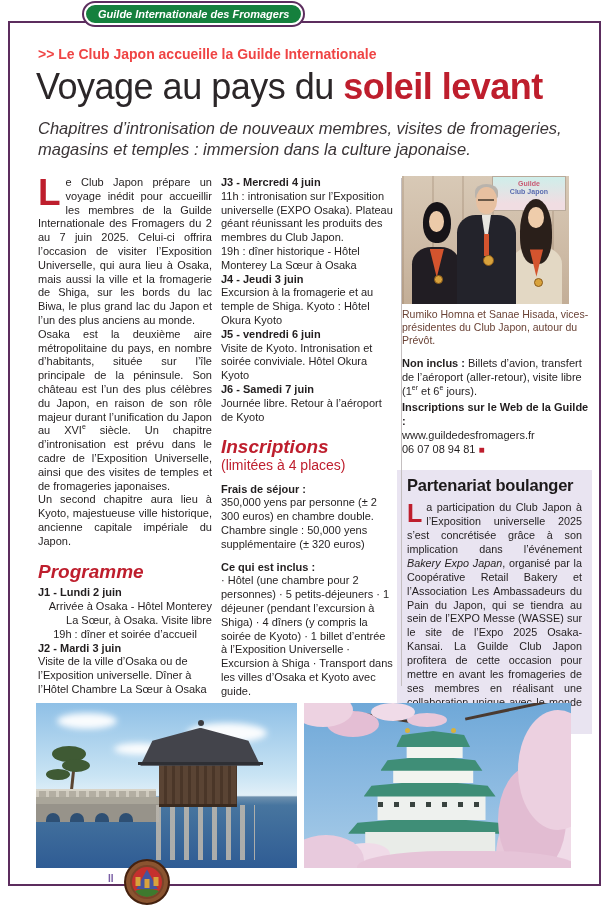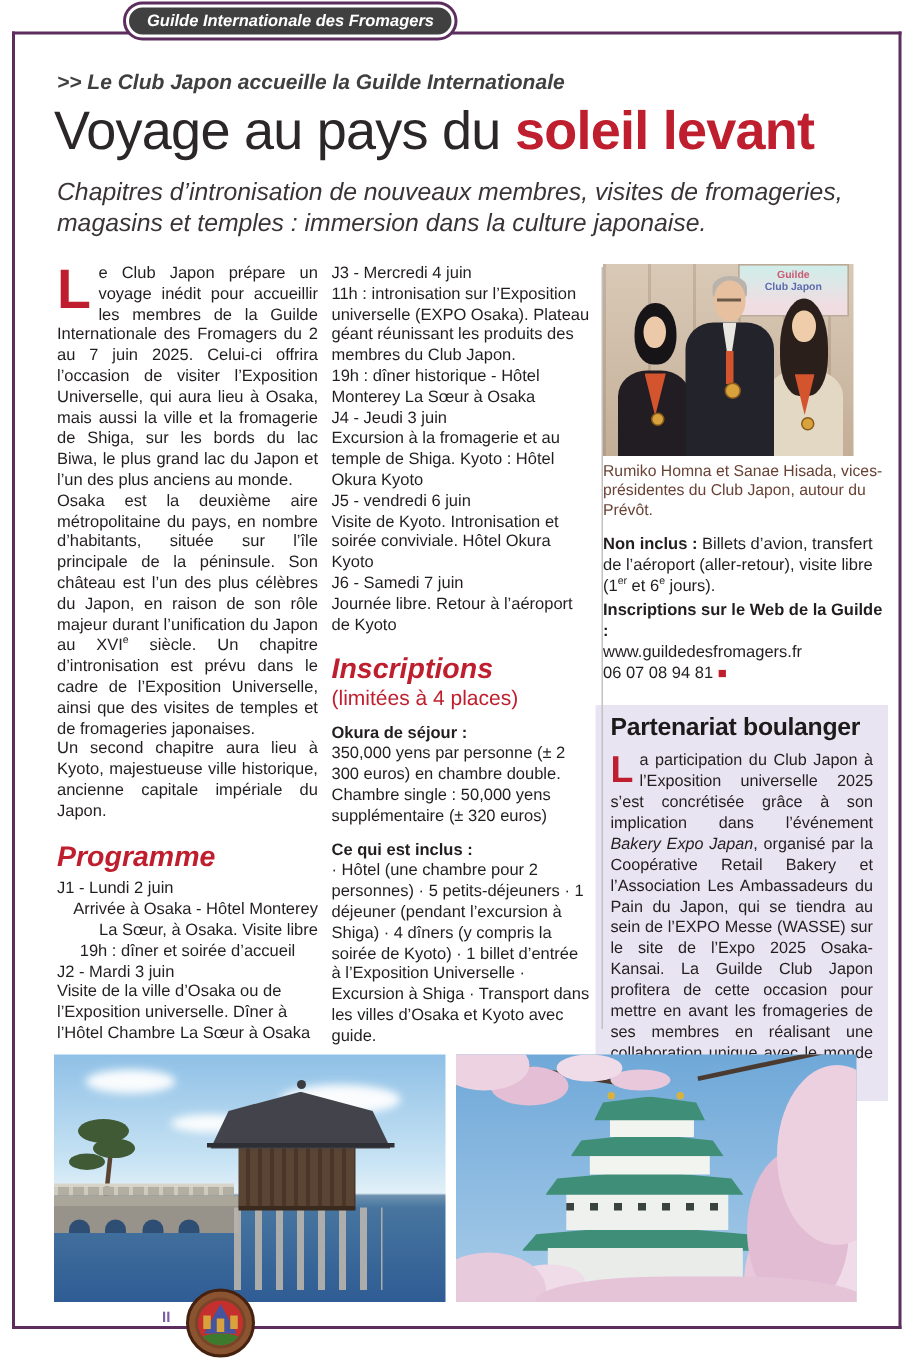--- a/index.html
+++ b/index.html
@@ -7,46 +7,46 @@
   body { font-family:"Liberation Sans", sans-serif; color:#221e1f; position:relative; overflow:hidden; }
   .page { position:relative; width:608px; height:907px; background:#fff; }
 
   
   .frame-top    { position:absolute; left:8px;  top:21px;  width:593px; height:2px; background:#5c2d5e; }
   .frame-bottom { position:absolute; left:8px;  top:884px; width:593px; height:2px; background:#5c2d5e; }
   .frame-left   { position:absolute; left:8px;  top:21px;  width:2px;  height:865px; background:#5c2d5e; }
   .frame-right  { position:absolute; left:599px;top:21px;  width:2px;  height:865px; background:#5c2d5e; }
 
   .badge { position:absolute; left:84px; top:3px; height:22px; min-width:204px;
-           background:#404040; border:2px solid #fff; box-shadow:0 0 0 2px #5c2d5e;
+           background:#15803d; border:2px solid #fff; box-shadow:0 0 0 2px #5c2d5e;
            border-radius:11px; display:flex; align-items:center; justify-content:center;
            color:#fff; font-size:11px; font-weight:bold; font-style:italic; padding:0 12px; z-index:5; }
 
   
-  .kicker   { position:absolute; left:38px; top:46px; font-size:14px; font-weight:bold; font-style:italic; color:#404040; }
+  .kicker   { position:absolute; left:38px; top:46px; font-size:14px; font-weight:bold; color:#ef4444; }
   .title    { position:absolute; left:36px; top:66px; font-size:36px; letter-spacing:-0.5px; color:#2b2628; font-weight:400; white-space:nowrap; }
   .title .accent { color:#be1e2d; font-weight:bold; }
   .subtitle { position:absolute; left:38px; top:118px; width:540px; font-size:16.5px; font-style:italic; color:#3a3436; line-height:1.3; }
 
   
   .columns { position:absolute; left:38px; top:176px; width:554px; display:flex; gap:9px; }
   .col { font-size:11px; line-height:13.8px; }
   .col1 { width:177px; }
   .col2 { width:175px; }
   .col3 { width:190px; }
   .col-rule { position:absolute; left:363px; top:2px; width:1px; height:508px; background:#c4bfc0; }
 
   .just p { text-align:justify; }
   .intro p + p { margin-top:0; }
   .dropcap { float:left; font-size:37px; line-height:30px; font-weight:bold; color:#be1e2d; padding:2px 5px 0 0; }
   .sup { font-size:7px; vertical-align:super; line-height:0; }
 
   .sec-heading { color:#be1e2d; font-weight:bold; font-style:italic; font-size:19px; margin:13px 0 5px 0; line-height:1.05; }
   .sec-sub { color:#be1e2d; font-size:14px; margin:0 0 9px 0; line-height:1.1; }
-  .day-label { font-weight:normal; }
+  .day-label { font-weight:bold; }
   .bold-line { font-weight:bold; }
   .block-gap { margin-top:9px; }
 
   
   .people-photo { position:relative; width:167px; height:128px; overflow:hidden;
     background:linear-gradient(180deg,#d8c9b6 0%,#cdbaa5 60%,#c3ae97 100%); }
   .pp-panels { position:absolute; inset:0;
     background:repeating-linear-gradient(90deg, rgba(110,80,55,.18) 0 2px, transparent 2px 30px); }
   .pp-screen { position:absolute; left:54%; top:0; width:44%; height:27%;
     background:linear-gradient(180deg,#cfeeea 0%,#f0dde2 80%); border:1px solid #b9aa9a;
@@ -192,21 +192,21 @@
       <div>
         <p class="day-label">J5 - vendredi 6 juin</p>
         <p>Visite de Kyoto. Intronisation et soirée conviviale. Hôtel Okura Kyoto</p>
       </div>
       <div>
         <p class="day-label">J6 - Samedi 7 juin</p>
         <p>Journée libre. Retour à l’aéroport de Kyoto</p>
       </div>
       <h2 class="sec-heading" style="margin-bottom:1px">Inscriptions</h2>
       <p class="sec-sub">(limitées à 4 places)</p>
-      <p class="bold-line">Okura de séjour :</p>
+      <p class="bold-line">Frais de séjour :</p>
       <p>350,000 yens par personne (± 2 300 euros) en chambre double. Chambre single : 50,000 yens supplémentaire (± 320 euros)</p>
       <p class="bold-line block-gap">Ce qui est inclus :</p>
       <p>· Hôtel (une chambre pour 2 personnes) · 5 petits-déjeuners · 1 déjeuner (pendant l’excursion à Shiga) · 4 dîners (y compris la soirée de Kyoto) · 1 billet d’entrée à l’Exposition Universelle · Excursion à Shiga · Transport dans les villes d’Osaka et Kyoto avec guide.</p>
     </div>
 
     <div class="col col3">
       <div class="people-photo">
         <div class="pp-panels"></div>
         <div class="pp-screen">
           <div>Guilde</div>

